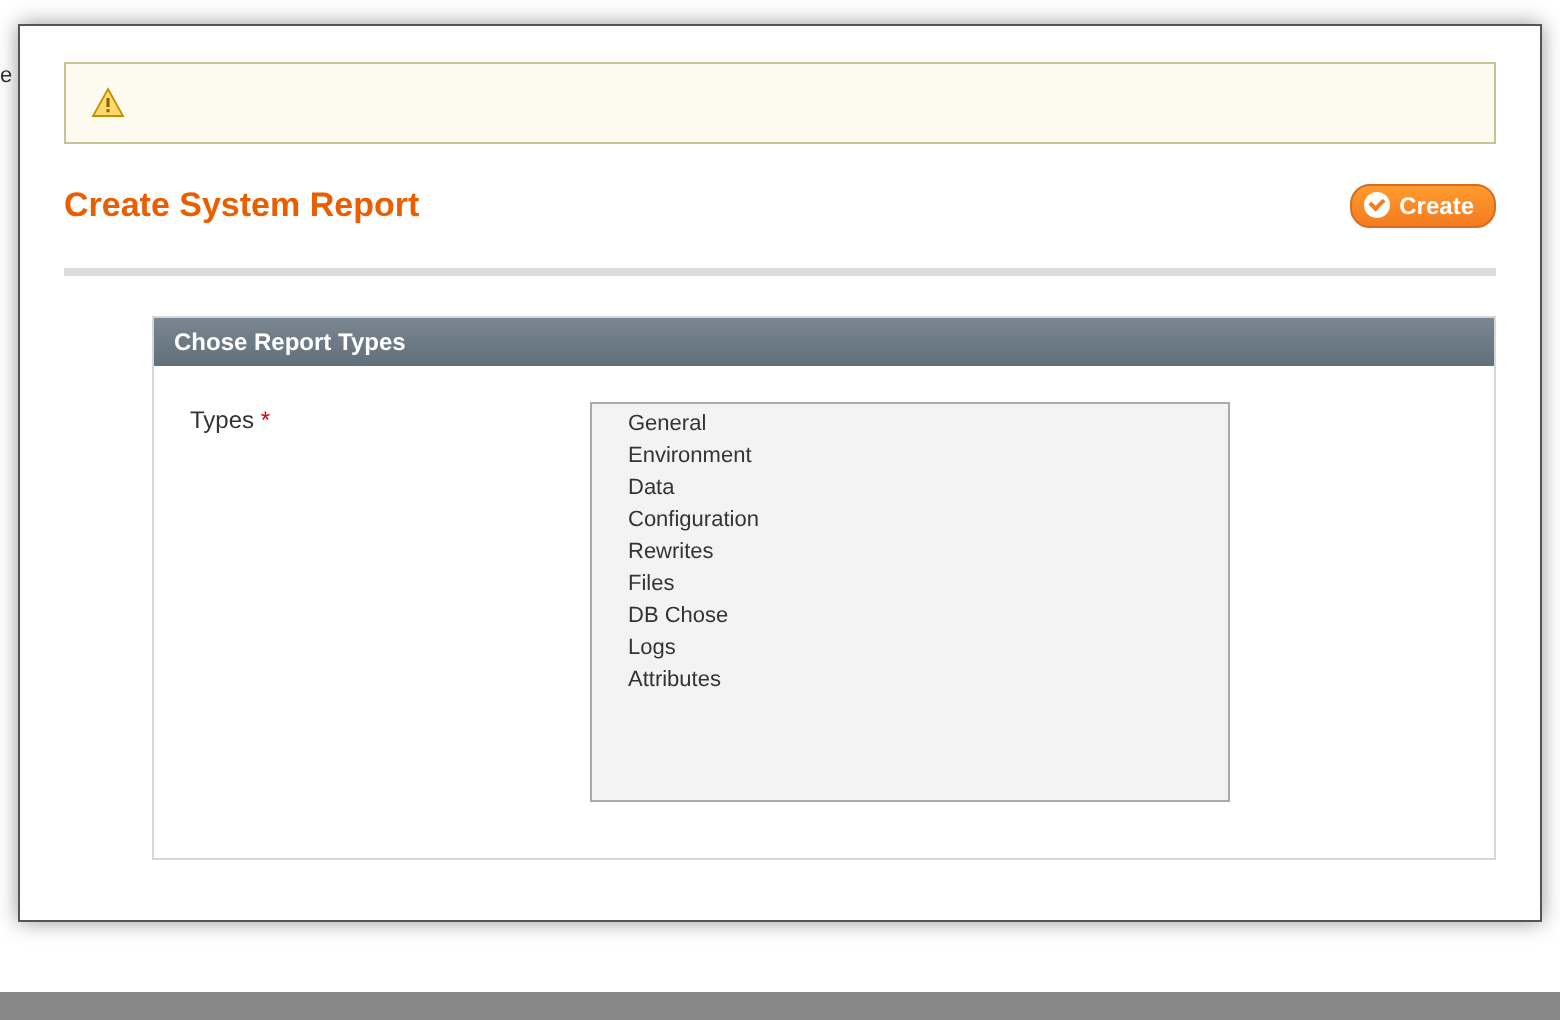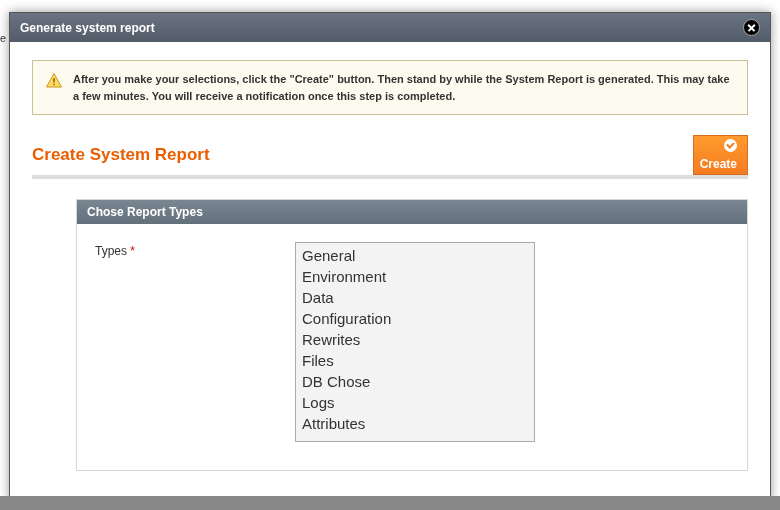--- a/index.html
+++ b/index.html
@@ -76,40 +76,39 @@
     font-size: 11px;
     font-weight: bold;
     color: #333;
     line-height: 1.5;
   }
 
   .title-row {
     display: flex;
     justify-content: space-between;
     align-items: center;
-    margin-bottom: 0;
+    margin-bottom: 20px;
   }
   .page-title {
     color: #eb5e00;
     font-size: 17px;
     font-weight: bold;
   }
   .create-btn {
     background: linear-gradient(#ff9b2e, #f47b20);
     border: 1px solid #d96d1f;
     color: #fff;
     font-weight: bold;
     font-size: 12px;
     padding: 3px 10px 3px 6px;
     cursor: pointer;
     display: flex;
-    align-items: flex-end;
+    align-items: flex-start;
     gap: 5px;
-    border-radius: 0;
-    flex-direction: column;
+    border-radius: 10px;
   }
   .create-btn .check {
     width: 13px; height: 13px;
     background: #fff;
     border-radius: 50%;
     position: relative;
   }
   .create-btn .check::after {
     content: "";
     position: absolute;
@@ -144,27 +143,27 @@
   }
   .field-label {
     width: 200px;
     font-size: 12px;
     color: #333;
     padding-top: 2px;
   }
   .req { color: #d40000; }
 
   .types-list {
-    width: 240px;
+    width: 320px;
     height: 200px;
     border: 1px solid #aaa;
     background: #f3f3f3;
-    font-size: 15px;
+    font-size: 11px;
     overflow-y: scroll;
-    padding: 2px 0;
+    padding: 2px 12px;
   }
   .types-list .opt {
     padding: 2px 6px;
     cursor: pointer;
     color: #333;
   }
 
   
   .types-list::-webkit-scrollbar { width: 14px; }
   .types-list::-webkit-scrollbar-track { background: #eee; border-left:1px solid #ccc;}
@@ -185,33 +184,28 @@
     background: #fff;
   }
 </style>
 </head>
 <body>
 
 <div class="page-bg"></div>
 <div class="left-e">e</div>
 
 <div class="modal">
-  <div class="modal-header">
-    <span>Generate system report</span>
-    <div class="close-btn"></div>
-  </div>
 
   <div class="modal-body">
     <div class="notice-box">
       <svg class="warn-icon" viewBox="0 0 24 24">
         <path d="M12 2 L22 20 L2 20 Z" fill="#ffd96a" stroke="#c09000" stroke-width="1.2"></path>
         <rect x="11" y="8" width="2" height="6" fill="#8a6000"></rect>
         <rect x="11" y="15.5" width="2" height="2" fill="#8a6000"></rect>
       </svg>
-      <div class="notice-text">After you make your selections, click the "Create" button. Then stand by while the System Report is generated. This may take a few minutes. You will receive a notification once this step is completed.</div>
     </div>
 
     <div class="title-row">
       <div class="page-title">Create System Report</div>
       <button class="create-btn">
         <span class="check"></span>
         <span>Create</span>
       </button>
     </div>
     <div class="hr"></div>

